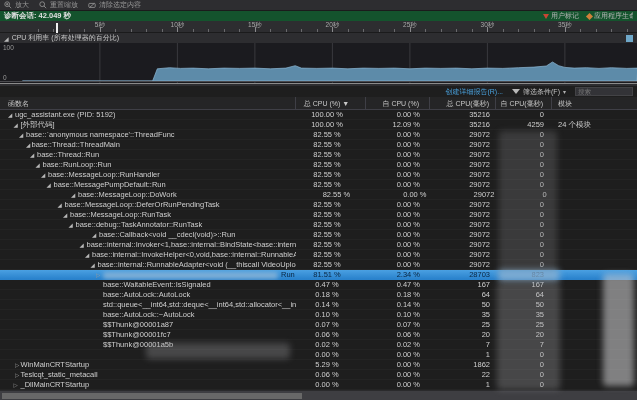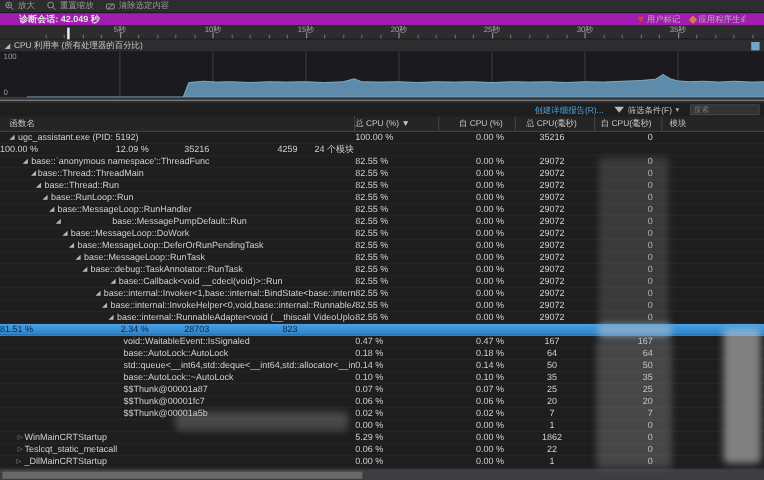--- a/index.html
+++ b/index.html
@@ -11,21 +11,21 @@
     font-size: 8px;
   }
   
   #toolbar { position:absolute; left:0; top:0; width:637px; height:11px;
     background:#2d2d30; display:flex; align-items:center; gap:10px; padding-left:4px;
     color:#9a9a9a; font-size:7px; border-bottom:1px solid #1b1b1c;}
   .tb-item { display:flex; align-items:center; gap:3px; cursor:default;}
   .tb-ico { width:8px; height:8px; display:inline-block; }
   
   #session-row { position:absolute; left:0; top:11px; width:637px; height:10px;
-    background:#a21caf; display:flex; align-items:flex-end; padding:0 16px; }
+    background:#14532d; display:flex; align-items:flex-end; padding:0 4px; }
   #session-label { color:#e0e0e0; font-size:7.5px; font-weight:bold; }
   #marker-legend { margin-left:auto; display:flex; gap:8px; align-items:center;
     font-size:7px; color:#b5b5b5; white-space:nowrap; overflow:hidden; max-width:90px;}
   .mk { display:flex; align-items:center; gap:2px; }
   .mk-tri { width:0; height:0; border-left:3px solid transparent; border-right:3px solid transparent; border-top:5px solid #c74634; }
   .mk-dia { width:5px; height:5px; background:#d0803a; transform:rotate(45deg); }
   
   #ruler { position:absolute; left:0; top:21px; width:637px; height:12px; background:#2d2d30; border-bottom:1px solid #1b1b1c;}
   .tick { position:absolute; bottom:0; width:1px; background:#6a6a6d; }
   .tick.minor { height:3px; }
@@ -50,23 +50,23 @@
   #filter-dd { display:flex; align-items:center; gap:3px; color:#c0c0c0; cursor:pointer;}
   .funnel { width:0; height:0; border-left:4px solid transparent; border-right:4px solid transparent; border-top:5px solid #b8b8b8; }
   .caret { font-size:6px; color:#b0b0b0; }
   #search-box { width:58px; height:9px; background:#333337; border:1px solid #434346;
     color:#9a9a9a; font-size:6.5px; line-height:7px; padding:0 2px; }
   
   #table-header { position:absolute; left:0; top:97px; width:637px; height:13px;
     background:#252526; display:flex; align-items:center; border-bottom:1px solid #3f3f46; font-size:7px; color:#c8c8c8; }
   .hc { height:13px; line-height:13px; border-right:1px solid #3f3f46; white-space:nowrap; overflow:hidden; }
   .c-name { width:296px; padding-left:8px; }
-  .c-t  { width:70px; text-align:left; padding-right:8px; }
+  .c-t  { width:70px; text-align:center; padding-right:8px; }
   .c-s  { width:64px; text-align:right; padding-right:10px; }
-  .c-tm { width:66px; text-align:center; padding-right:6px; }
+  .c-tm { width:66px; text-align:right; padding-right:6px; }
   .c-sm { width:56px; text-align:right; padding-right:8px; }
   .c-mod{ width:85px; padding-left:6px; border-right:none !important; }
   #rows { position:absolute; left:0; top:110px; width:637px; height:280px; overflow:hidden; }
   .row { display:flex; height:10px; line-height:10px; font-size:7.5px; border-bottom:1px solid #242424; background:#1e1e1e; }
   .row .cell { height:10px; line-height:10px; white-space:nowrap; overflow:hidden; }
   .row.sel { background:linear-gradient(#4aa0e2,#2a82cc); color:#0a2540; border-bottom-color:#2a82cc; }
   .name-cell { display:flex; align-items:center; }
   .g { width:7px; font-size:5.5px; color:#b8b8b8; flex:none; }
   .g.col { color:#9a9a9a; }
   .blur-inline { display:inline-block; width:175px; height:7px; margin-right:3px;
@@ -225,20 +225,24 @@
           <span class="g">◢</span>
           <span>ugc_assistant.exe (PID: 5192)</span>
         </div>
         <div class="cell c-t">100.00 %</div>
         <div class="cell c-s">0.00 %</div>
         <div class="cell c-tm">35216</div>
         <div class="cell c-sm">0</div>
         <div class="cell c-mod"></div>
       </div>
       <div class="row">
+        <div class="cell c-name name-cell" style="padding-left: 13.5px;">
+          <span class="g">◢</span>
+          <span>[外部代码]</span>
+        </div>
         <div class="cell c-t">100.00 %</div>
         <div class="cell c-s">12.09 %</div>
         <div class="cell c-tm">35216</div>
         <div class="cell c-sm">4259</div>
         <div class="cell c-mod">24 个模块</div>
       </div>
       <div class="row">
         <div class="cell c-name name-cell" style="padding-left: 19px;">
           <span class="g">◢</span>
           <span>base::`anonymous namespace'::ThreadFunc</span>
@@ -287,32 +291,32 @@
           <span class="g">◢</span>
           <span>base::MessageLoop::RunHandler</span>
         </div>
         <div class="cell c-t">82.55 %</div>
         <div class="cell c-s">0.00 %</div>
         <div class="cell c-tm">29072</div>
         <div class="cell c-sm">0</div>
         <div class="cell c-mod"></div>
       </div>
       <div class="row">
-        <div class="cell c-name name-cell" style="padding-left: 46.5px; gap: 40px;">
+        <div class="cell c-name name-cell" style="padding-left: 46.5px;">
           <span class="g">◢</span>
           <span>base::MessagePumpDefault::Run</span>
         </div>
         <div class="cell c-t">82.55 %</div>
         <div class="cell c-s">0.00 %</div>
         <div class="cell c-tm">29072</div>
         <div class="cell c-sm">0</div>
         <div class="cell c-mod"></div>
       </div>
       <div class="row">
-        <div class="cell c-name name-cell" style="padding-left: 52px;">
+        <div class="cell c-name name-cell" style="padding-left: 52px; margin-left: 19px;">
           <span class="g">◢</span>
           <span>base::MessageLoop::DoWork</span>
         </div>
         <div class="cell c-t">82.55 %</div>
         <div class="cell c-s">0.00 %</div>
         <div class="cell c-tm">29072</div>
         <div class="cell c-sm">0</div>
         <div class="cell c-mod"></div>
       </div>
       <div class="row">
@@ -386,30 +390,35 @@
           <span class="g">◢</span>
           <span>base::internal::RunnableAdapter&lt;void (__thiscall VideoUploadManag...</span>
         </div>
         <div class="cell c-t">82.55 %</div>
         <div class="cell c-s">0.00 %</div>
         <div class="cell c-tm">29072</div>
         <div class="cell c-sm">0</div>
         <div class="cell c-mod"></div>
       </div>
       <div class="row sel">
+        <div class="cell c-name name-cell" style="padding-left: 96px;">
+          <span class="g col">▷</span>
+          <span class="blur-inline"></span>
+          <span>Run</span>
+        </div>
         <div class="cell c-t">81.51 %</div>
         <div class="cell c-s">2.34 %</div>
         <div class="cell c-tm">28703</div>
         <div class="cell c-sm">823</div>
         <div class="cell c-mod"></div>
       </div>
       <div class="row">
         <div class="cell c-name name-cell" style="padding-left: 96px;">
           <span class="g"></span>
-          <span>void::WaitableEvent::IsSignaled</span>
+          <span>base::WaitableEvent::IsSignaled</span>
         </div>
         <div class="cell c-t">0.47 %</div>
         <div class="cell c-s">0.47 %</div>
         <div class="cell c-tm">167</div>
         <div class="cell c-sm">167</div>
         <div class="cell c-mod"></div>
       </div>
       <div class="row">
         <div class="cell c-name name-cell" style="padding-left: 96px;">
           <span class="g"></span>

